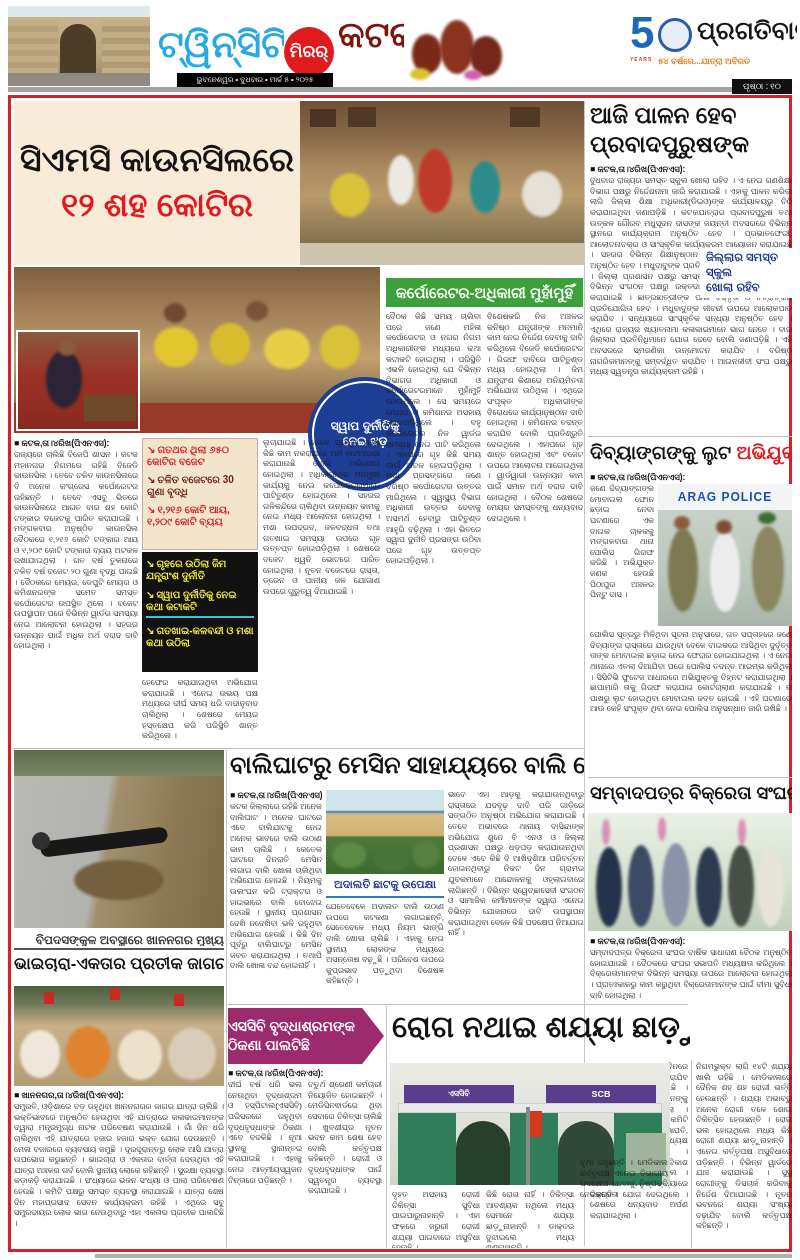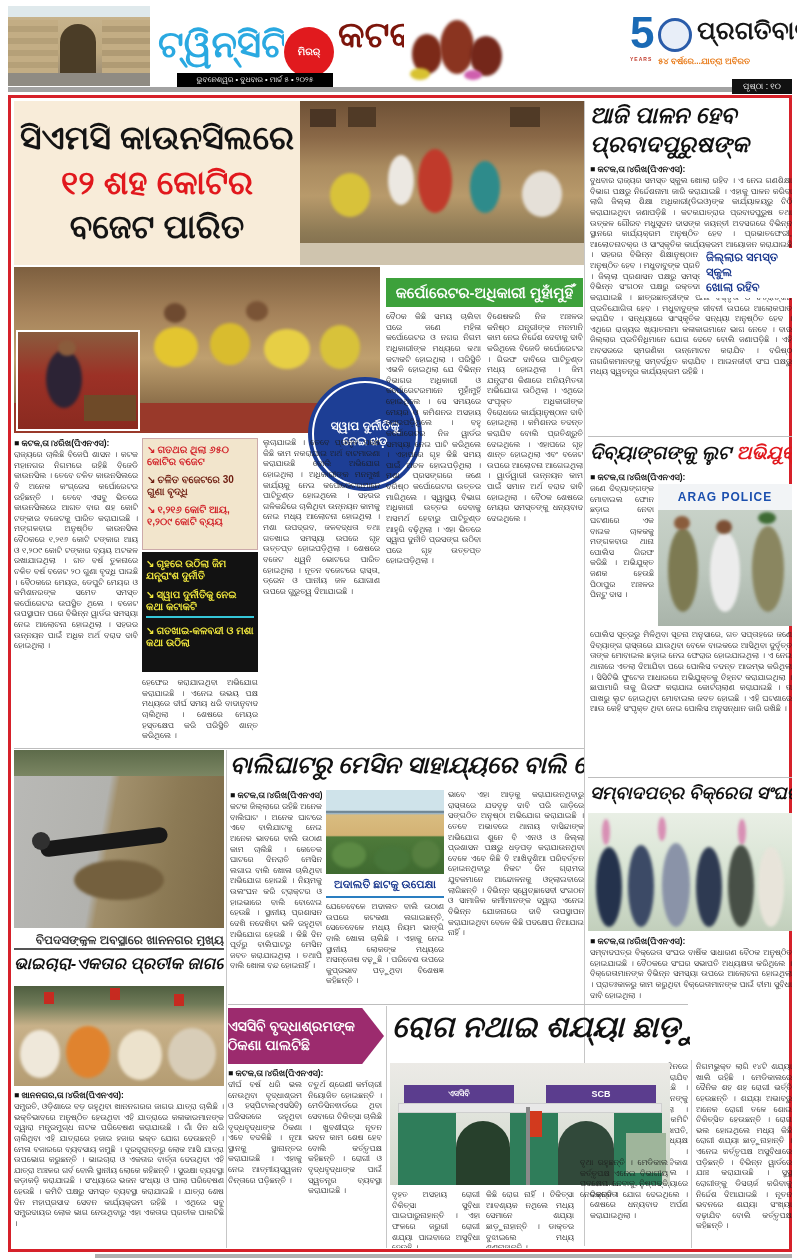--- a/index.html
+++ b/index.html
@@ -4,21 +4,21 @@
 <style>
   html,body{margin:0;padding:0;background:#ffffff;}
   body{width:800px;height:1260px;position:relative;font-family:"Liberation Sans",sans-serif;overflow:hidden;}
   .b{position:absolute;}
   .col{font-size:8px;line-height:1.33;text-align:justify;color:#1c1c1c;overflow:hidden;}
   .byline{font-size:8.5px;font-weight:bold;color:#101010;overflow:hidden;white-space:nowrap;}
   .vr{width:1px;background:#c6c6c6;}
   .hr{height:1px;background:#bdbdbd;}
   .ph{overflow:hidden;}
   .blob{position:absolute;border-radius:50%;filter:blur(1.5px);}
-  .hl{font-weight:bold;color:#111;font-style:italic;}
+  .hl{font-weight:bold;color:#111;}
   .frame{border:3px solid #d6212a;}
   .lead-hl{background:#f8ecd9;display:flex;flex-direction:column;justify-content:center;text-align:center;font-weight:bold;font-size:33px;line-height:1.35;color:#141414;overflow:hidden;}
   .red{color:#e1181d;}
   .greenbar{background:#3da13b;color:#fff;font-weight:bold;font-size:15px;display:flex;align-items:center;justify-content:center;overflow:hidden;}
   .badge{background:#1d3e95;border:2px solid #ffffff;box-shadow:0 0 0 4px #1d3e95;border-radius:50%;color:#fff;font-weight:bold;font-size:12px;line-height:1.25;display:flex;align-items:center;justify-content:center;text-align:center;padding:6px;box-sizing:border-box;}
   .bbox{background:#f2e5cc;border:1px solid #caa;padding:5px 4px;box-sizing:border-box;overflow:hidden;}
   .bbox .it{font-size:10px;font-weight:bold;line-height:1.2;margin-bottom:6px;color:#d2232a;}
   .bbox .it.dk{color:#6e1c10;}
   .kbox{background:#121212;padding:6px 4px;box-sizing:border-box;overflow:hidden;}
   .kbox .it{font-size:10px;font-weight:bold;line-height:1.2;margin-bottom:7px;color:#f2e93e;}
@@ -32,21 +32,21 @@
 <body>
 
 <div class="b ph" style="left:8px;top:6px;width:142px;height:80px;background:linear-gradient(180deg,#dfe9ec 0%,#dfe9ec 14%,#c7b38c 14%,#bda87f 58%,#a39377 80%,#979188 100%);">
   <div class="b" style="left:52px;top:18px;width:36px;height:50px;background:#4b3d27;border-radius:18px 18px 0 0;"></div>
   <div class="b" style="left:0;top:14px;width:50px;height:54px;background:repeating-linear-gradient(0deg,#c3ad84 0 6px,#b5a078 6px 12px);"></div>
   <div class="b" style="right:0;top:14px;width:48px;height:54px;background:repeating-linear-gradient(0deg,#c3ad84 0 6px,#b09b74 6px 12px);"></div>
   <div class="b" style="left:0;bottom:0;width:142px;height:13px;background:#8f8b83;"></div>
 </div>
 
 <div class="b" style="left:158px;top:12px;width:126px;height:58px;font-size:37px;font-weight:bold;color:#2aa9e1;white-space:nowrap;overflow:hidden;margin-top:12px;">ଟ୍ୱିନ୍‌ସିଟି</div>
-<div class="b" style="left:284px;top:27px;width:50px;height:50px;border-radius:50%;background:#e11a1e;color:#fff;font-weight:bold;font-size:10px;display:flex;align-items:center;justify-content:center;text-align:center;overflow:hidden;">ମିରର୍</div>
+<div class="b" style="left:284px;top:27px;width:50px;height:50px;border-radius:50%;background:#e11a1e;color:#fff;font-weight:bold;font-size:17px;display:flex;align-items:center;justify-content:center;text-align:center;overflow:hidden;">ମିରର୍</div>
 <div class="b" style="left:338px;top:14px;width:120px;height:56px;font-size:36px;font-weight:bold;color:#7c150b;white-space:nowrap;overflow:hidden;">କଟକ</div>
 <div class="b" style="left:177px;top:73px;width:156px;height:14px;background:#000;color:#fff;font-size:7.5px;display:flex;align-items:center;justify-content:center;overflow:hidden;">ଭୁବନେଶ୍ୱର • ବୁଧବାର • ମାର୍ଚ୍ଚ ୫ • ୨୦୨୫</div>
 
 <div class="b ph" style="left:404px;top:8px;width:108px;height:76px;background:#ffffff;">
   <div class="blob" style="left:8px;top:26px;width:30px;height:40px;background:#7c2a18;"></div>
   <div class="blob" style="left:36px;top:12px;width:34px;height:54px;background:#8a3420;"></div>
   <div class="blob" style="left:66px;top:28px;width:32px;height:40px;background:#74271a;"></div>
   <div class="blob" style="left:6px;top:60px;width:20px;height:12px;background:#d8c231;"></div>
   <div class="blob" style="left:60px;top:62px;width:18px;height:10px;background:#cf5fae;"></div>
 </div>
@@ -59,21 +59,20 @@
 
 <div class="b" style="left:8px;top:87px;width:784px;height:5px;background:#a2a2a2;"></div>
 <div class="b" style="left:732px;top:79px;width:60px;height:15px;background:#111;color:#fff;font-size:8.5px;display:flex;align-items:center;justify-content:center;overflow:hidden;">ପୃଷ୍ଠା : ୧୦</div>
 
 <div class="b frame" style="left:8px;top:95px;width:778px;height:1151px;box-sizing:content-box;"></div>
 <div class="b" style="left:95px;top:1254px;width:697px;height:4px;background:#b0b0b0;"></div>
 
 <div class="b lead-hl" style="left:14px;top:101px;width:286px;height:164px;">
   <div>ସିଏମସି କାଉନସିଲରେ</div>
   <div class="red">୧୨ ଶହ କୋଟିର</div>
-  <div>ବଜେଟ ପାରିତ</div>
 </div>
 
 <div class="b ph" style="left:300px;top:101px;width:284px;height:164px;background:linear-gradient(180deg,#6e5136 0%,#8a6847 22%,#a98a5f 40%,#b89a6b 58%,#8d7a55 80%,#756449 100%);">
   <div class="b" style="left:10px;top:8px;width:26px;height:18px;background:#4a3категор524;background:#4a3524;"></div>
   <div class="b" style="left:48px;top:6px;width:28px;height:20px;background:#503a26;"></div>
   <div class="b" style="left:210px;top:6px;width:30px;height:20px;background:#503a26;"></div>
   <div class="blob" style="left:118px;top:48px;width:34px;height:64px;background:#c03a2b;"></div>
   <div class="blob" style="left:88px;top:54px;width:26px;height:50px;background:#ece8e2;"></div>
   <div class="blob" style="left:170px;top:60px;width:30px;height:52px;background:#2e8b8b;"></div>
   <div class="blob" style="left:30px;top:72px;width:40px;height:44px;background:#d8c23a;"></div>

